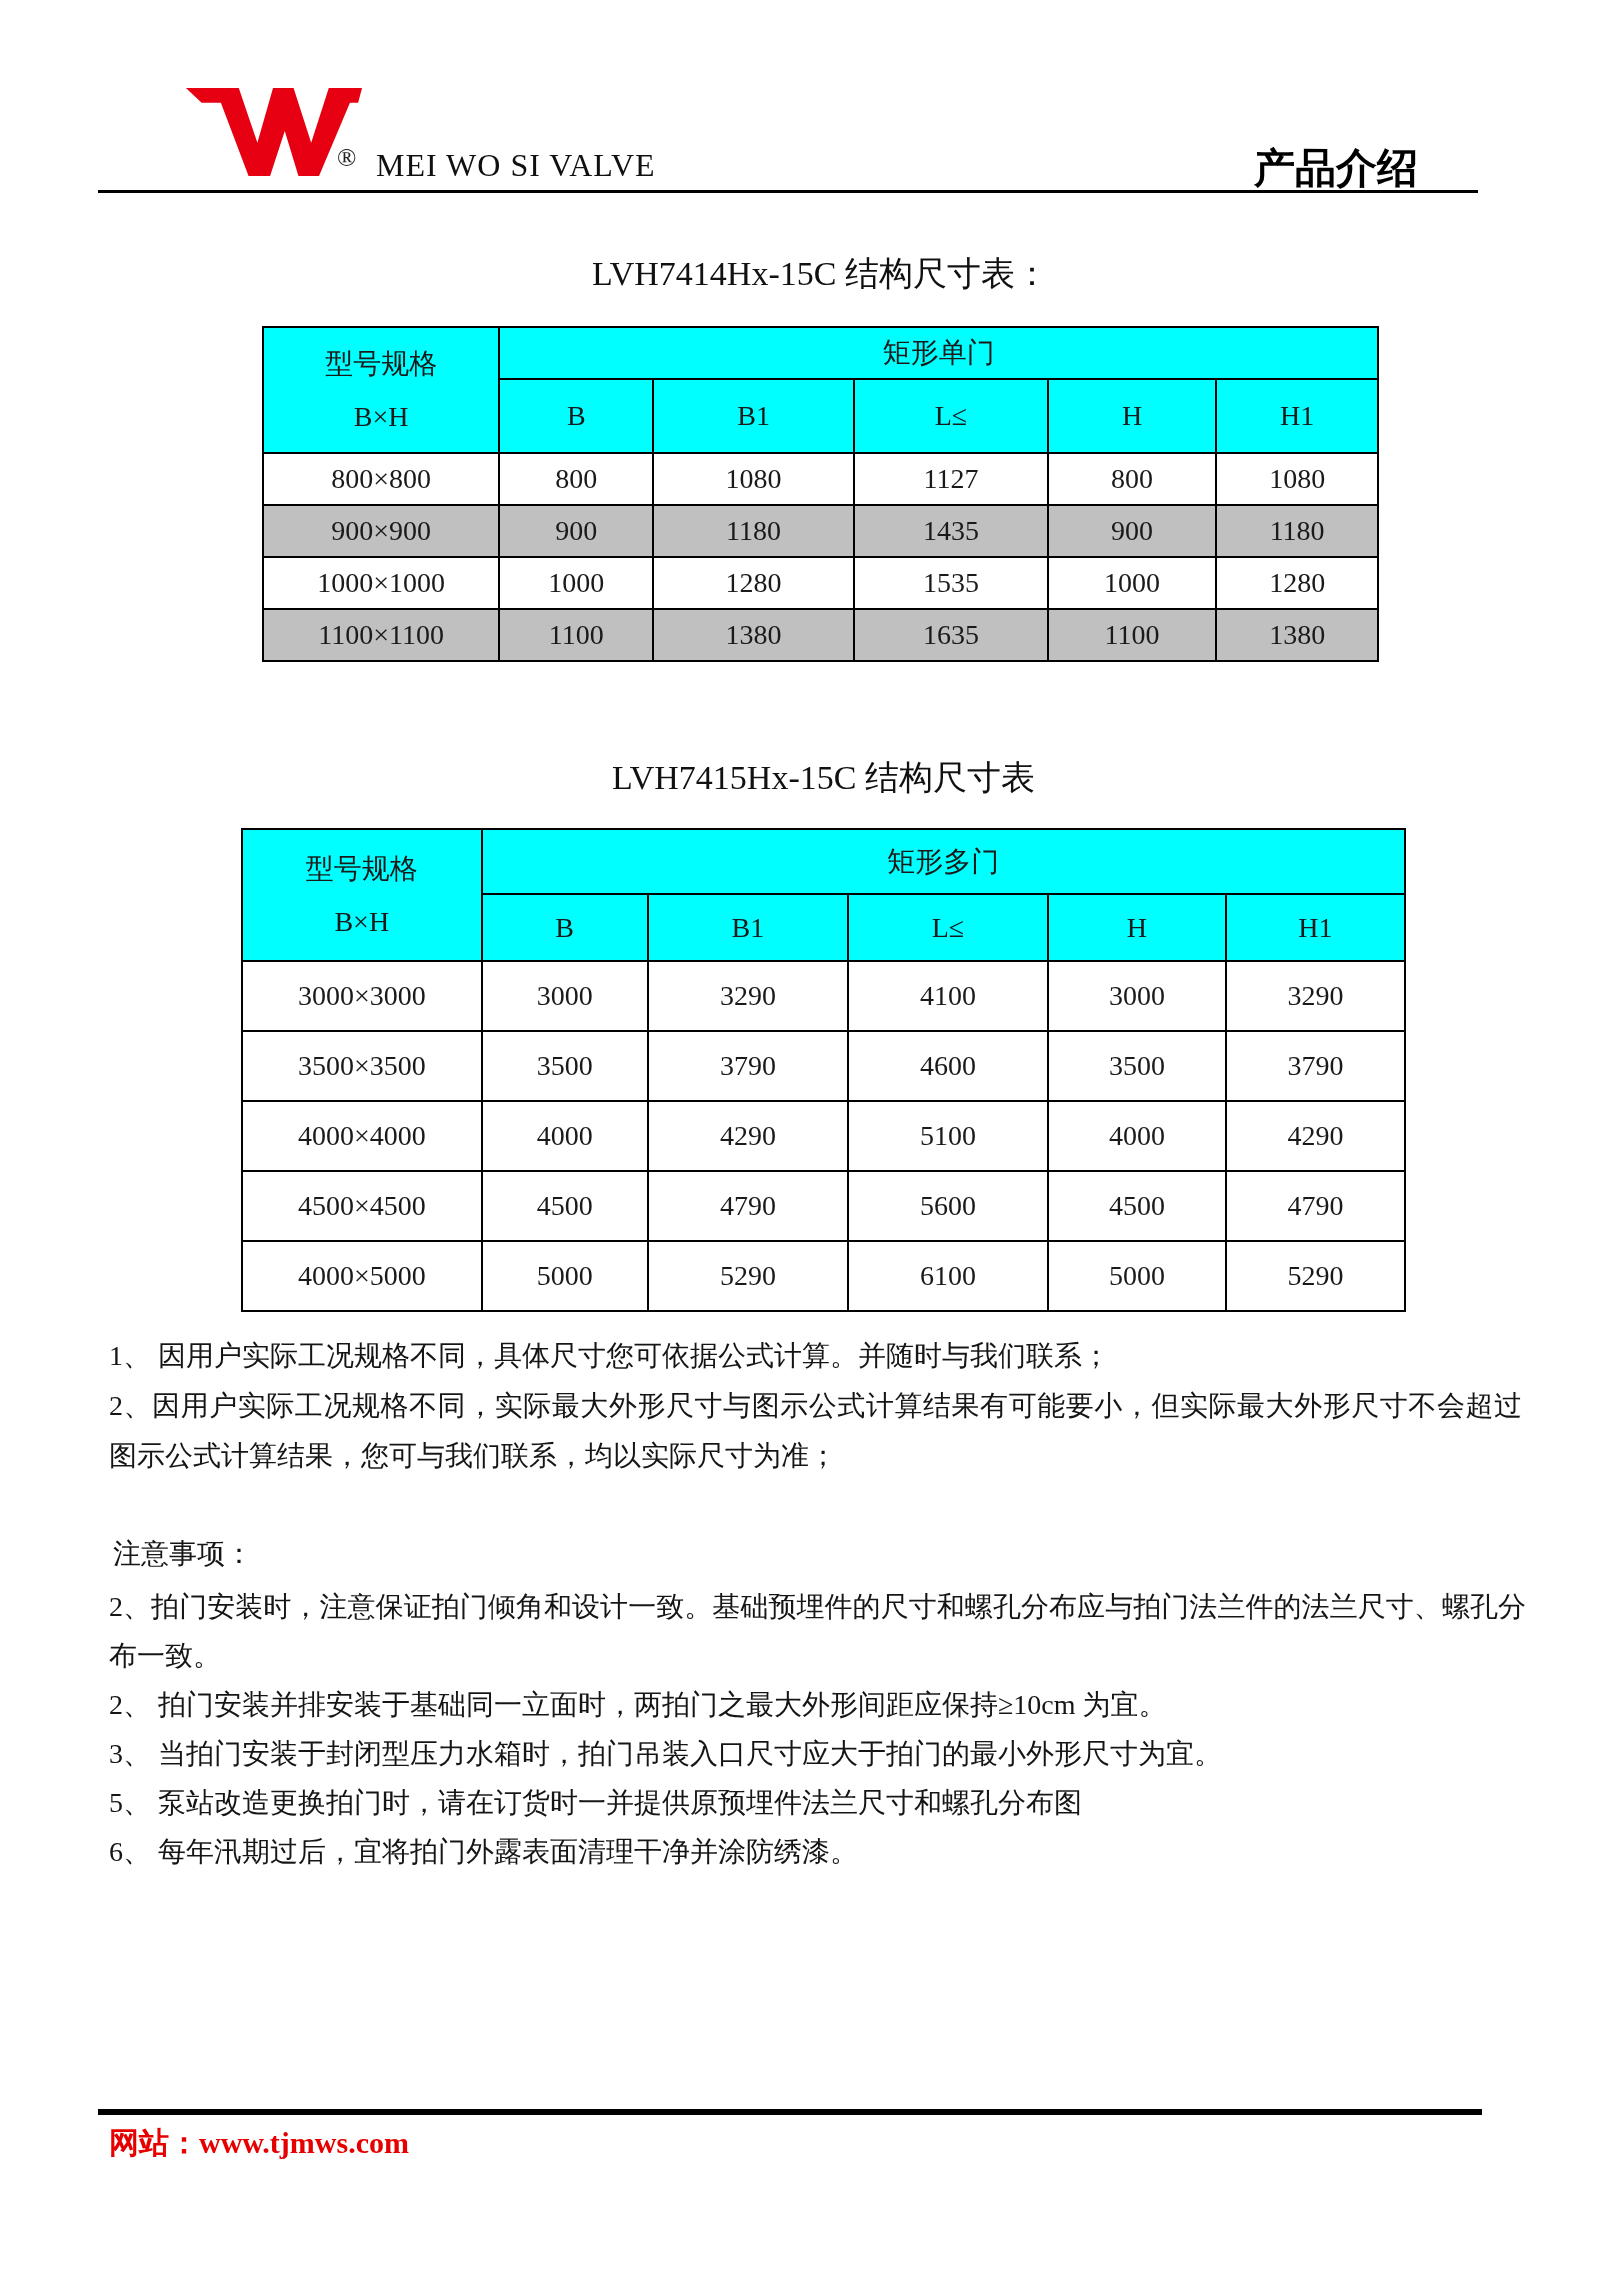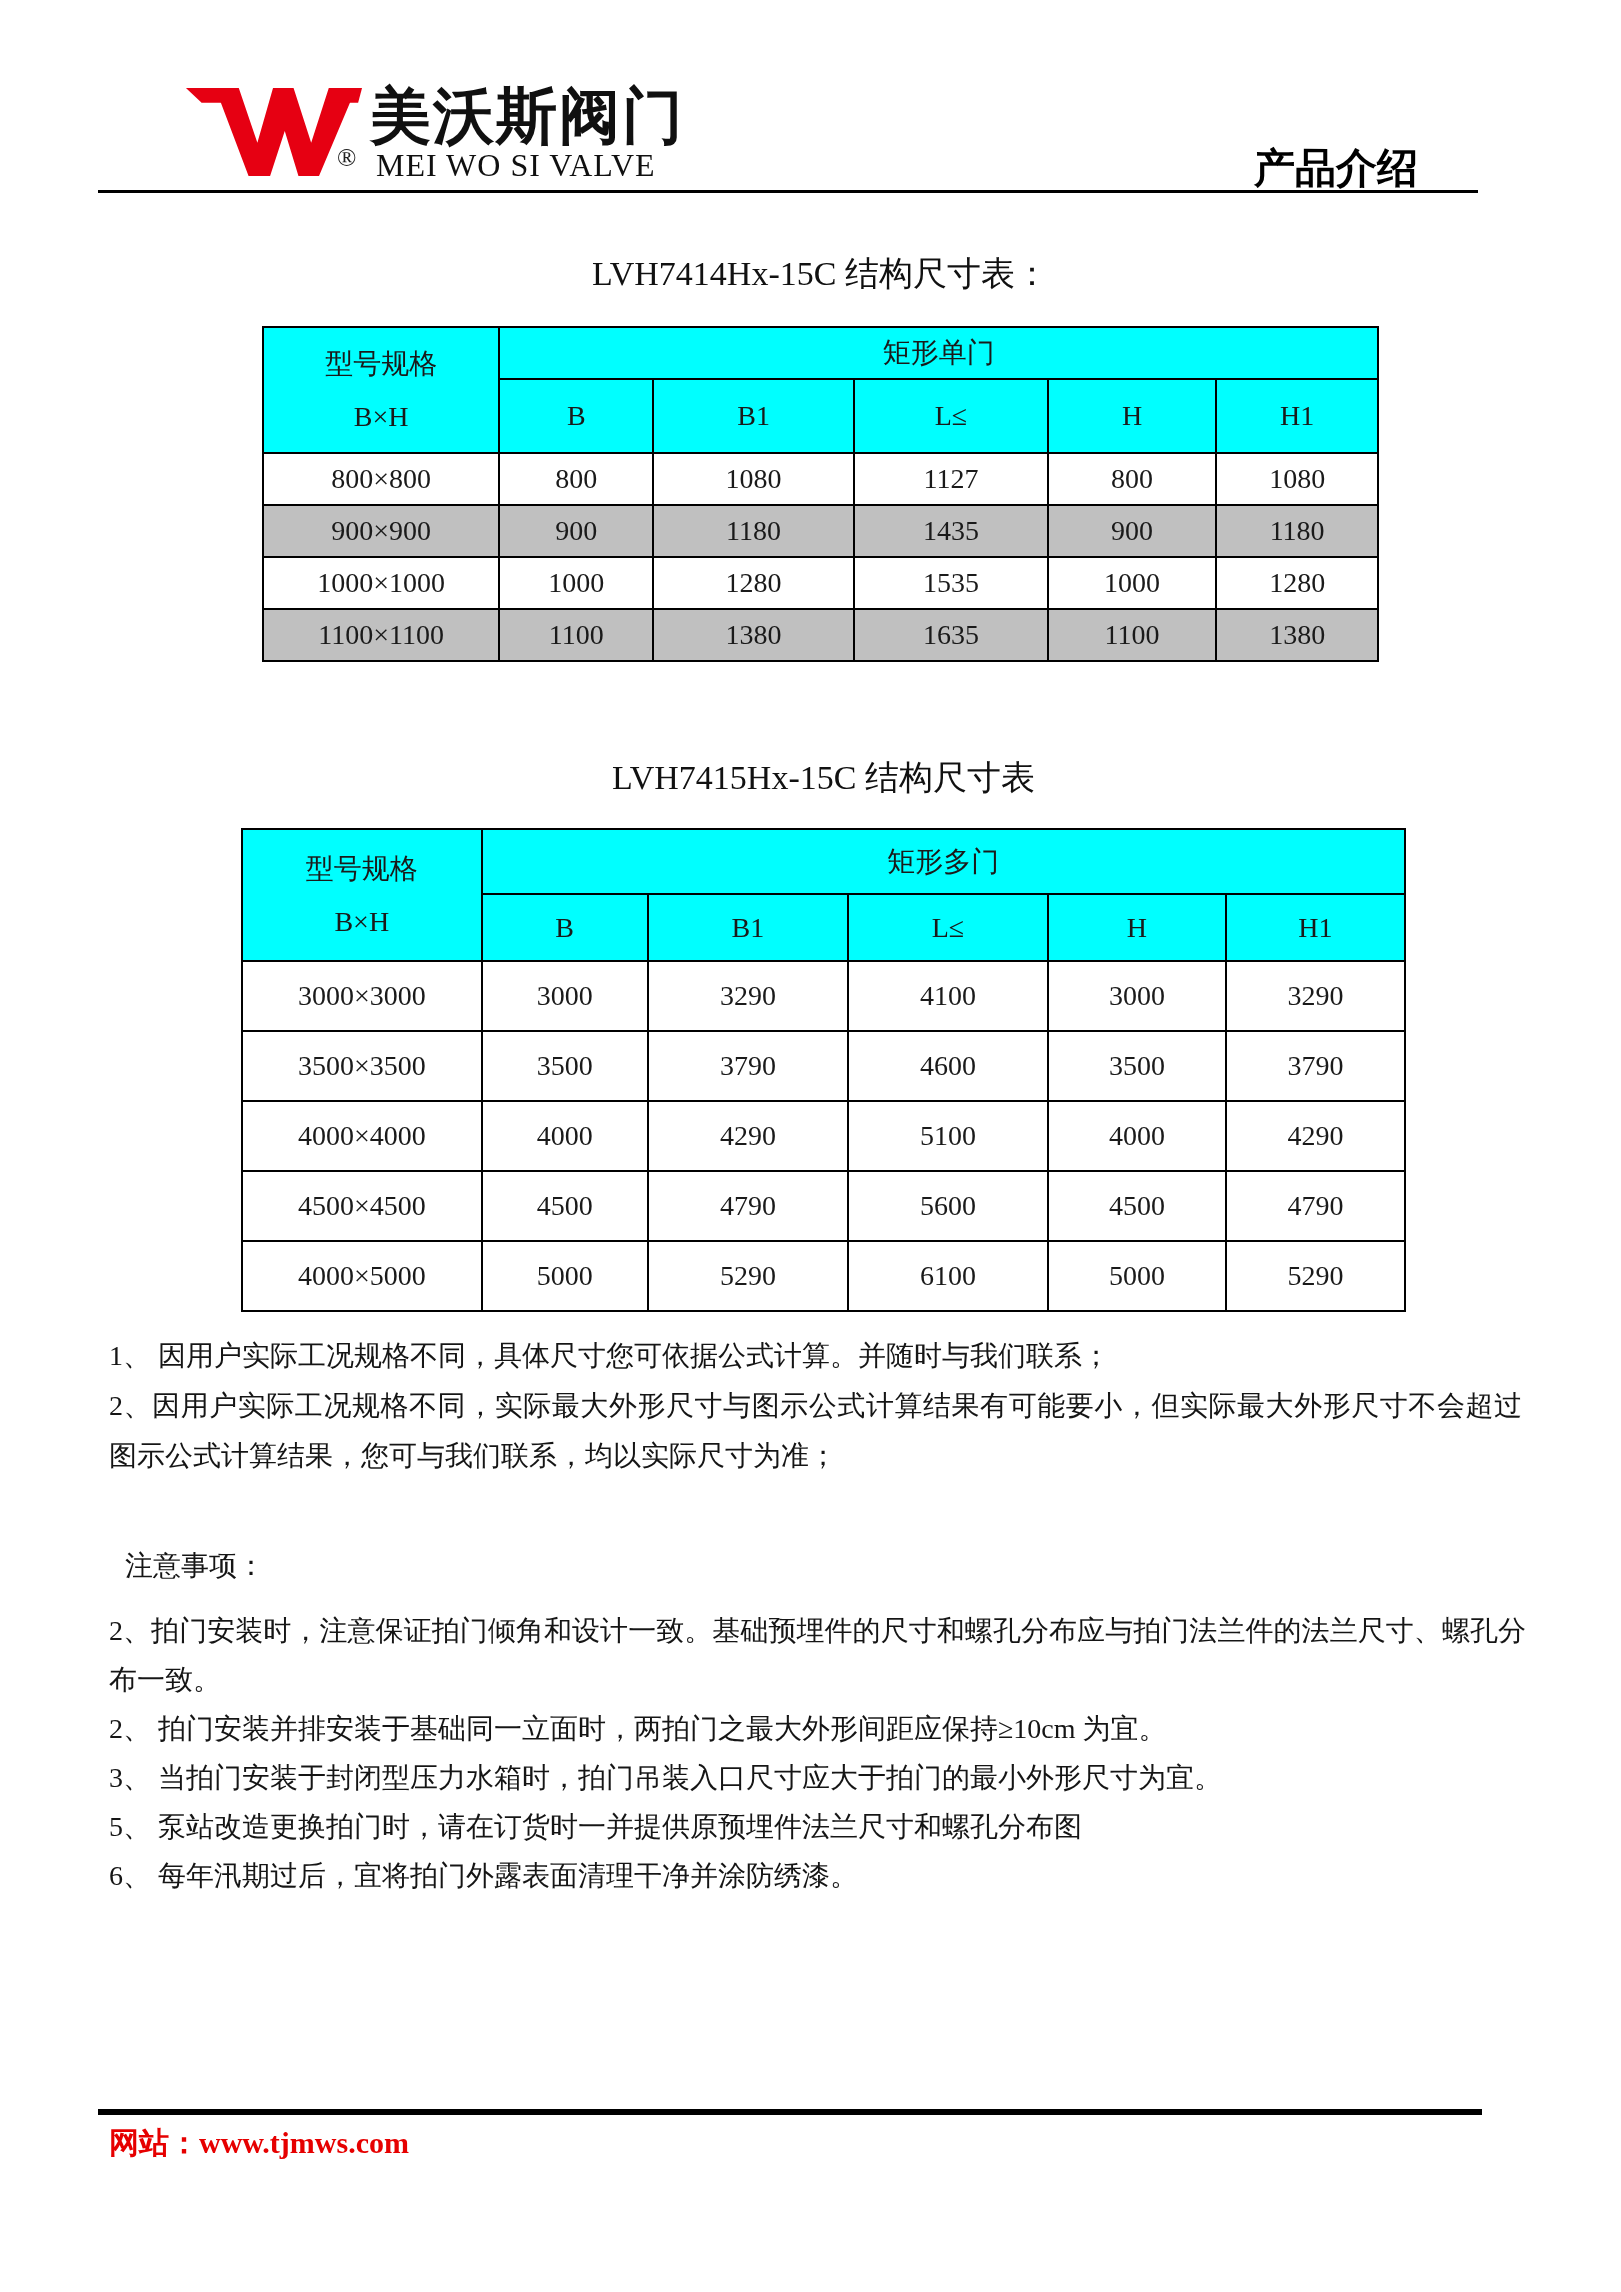--- a/index.html
+++ b/index.html
@@ -56,21 +56,21 @@
   .notes{
     position:absolute;left:109px;top:1331px;width:1413px;
     font-size:28px;line-height:50px;color:#151515;
     text-align:justify;
   }
   .precautions{
     position:absolute;left:109px;top:1525px;width:1417px;
     font-size:28px;line-height:49px;color:#151515;
     text-align:justify;
   }
-  .precautions .p-title{margin:16px;}
+  .precautions .p-title{margin:4px;}
   
   .footer-rule{position:absolute;left:98px;top:2109px;width:1384px;height:5.9px;background:#000;}
   .footer-text{
     position:absolute;left:109px;top:2123px;
     font-size:30px;font-weight:bold;color:#e60000;
   }
 </style>
 </head>
 <body>
 
@@ -80,21 +80,20 @@
     <g fill="#e60012">
 
       <polygon points="2,6 54,6 58,21 18,21"></polygon>
 
       <polygon points="32,6 56,6 75,62 91,6 112,6 130,62 148,6 176,6 138,96 117,96 103,50 88,96 66,96"></polygon>
 
       <polygon points="150,6 182,6 178,21 146,21"></polygon>
     </g>
   </svg>
   <span class="reg-mark">®</span>
-  <div class="brand-cn">美沃斯阀门</div>
   <div class="brand-en">MEI WO SI VALVE</div>
   <div class="page-label">产品介绍</div>
   <div class="header-rule"></div>
 
   <div class="tbl-title t1-title">LVH7414Hx-15C 结构尺寸表：</div>
 
   <table class="dim t1">
     <colgroup>
       <col style="width:21.2%">
         <col style="width:13.8%">

